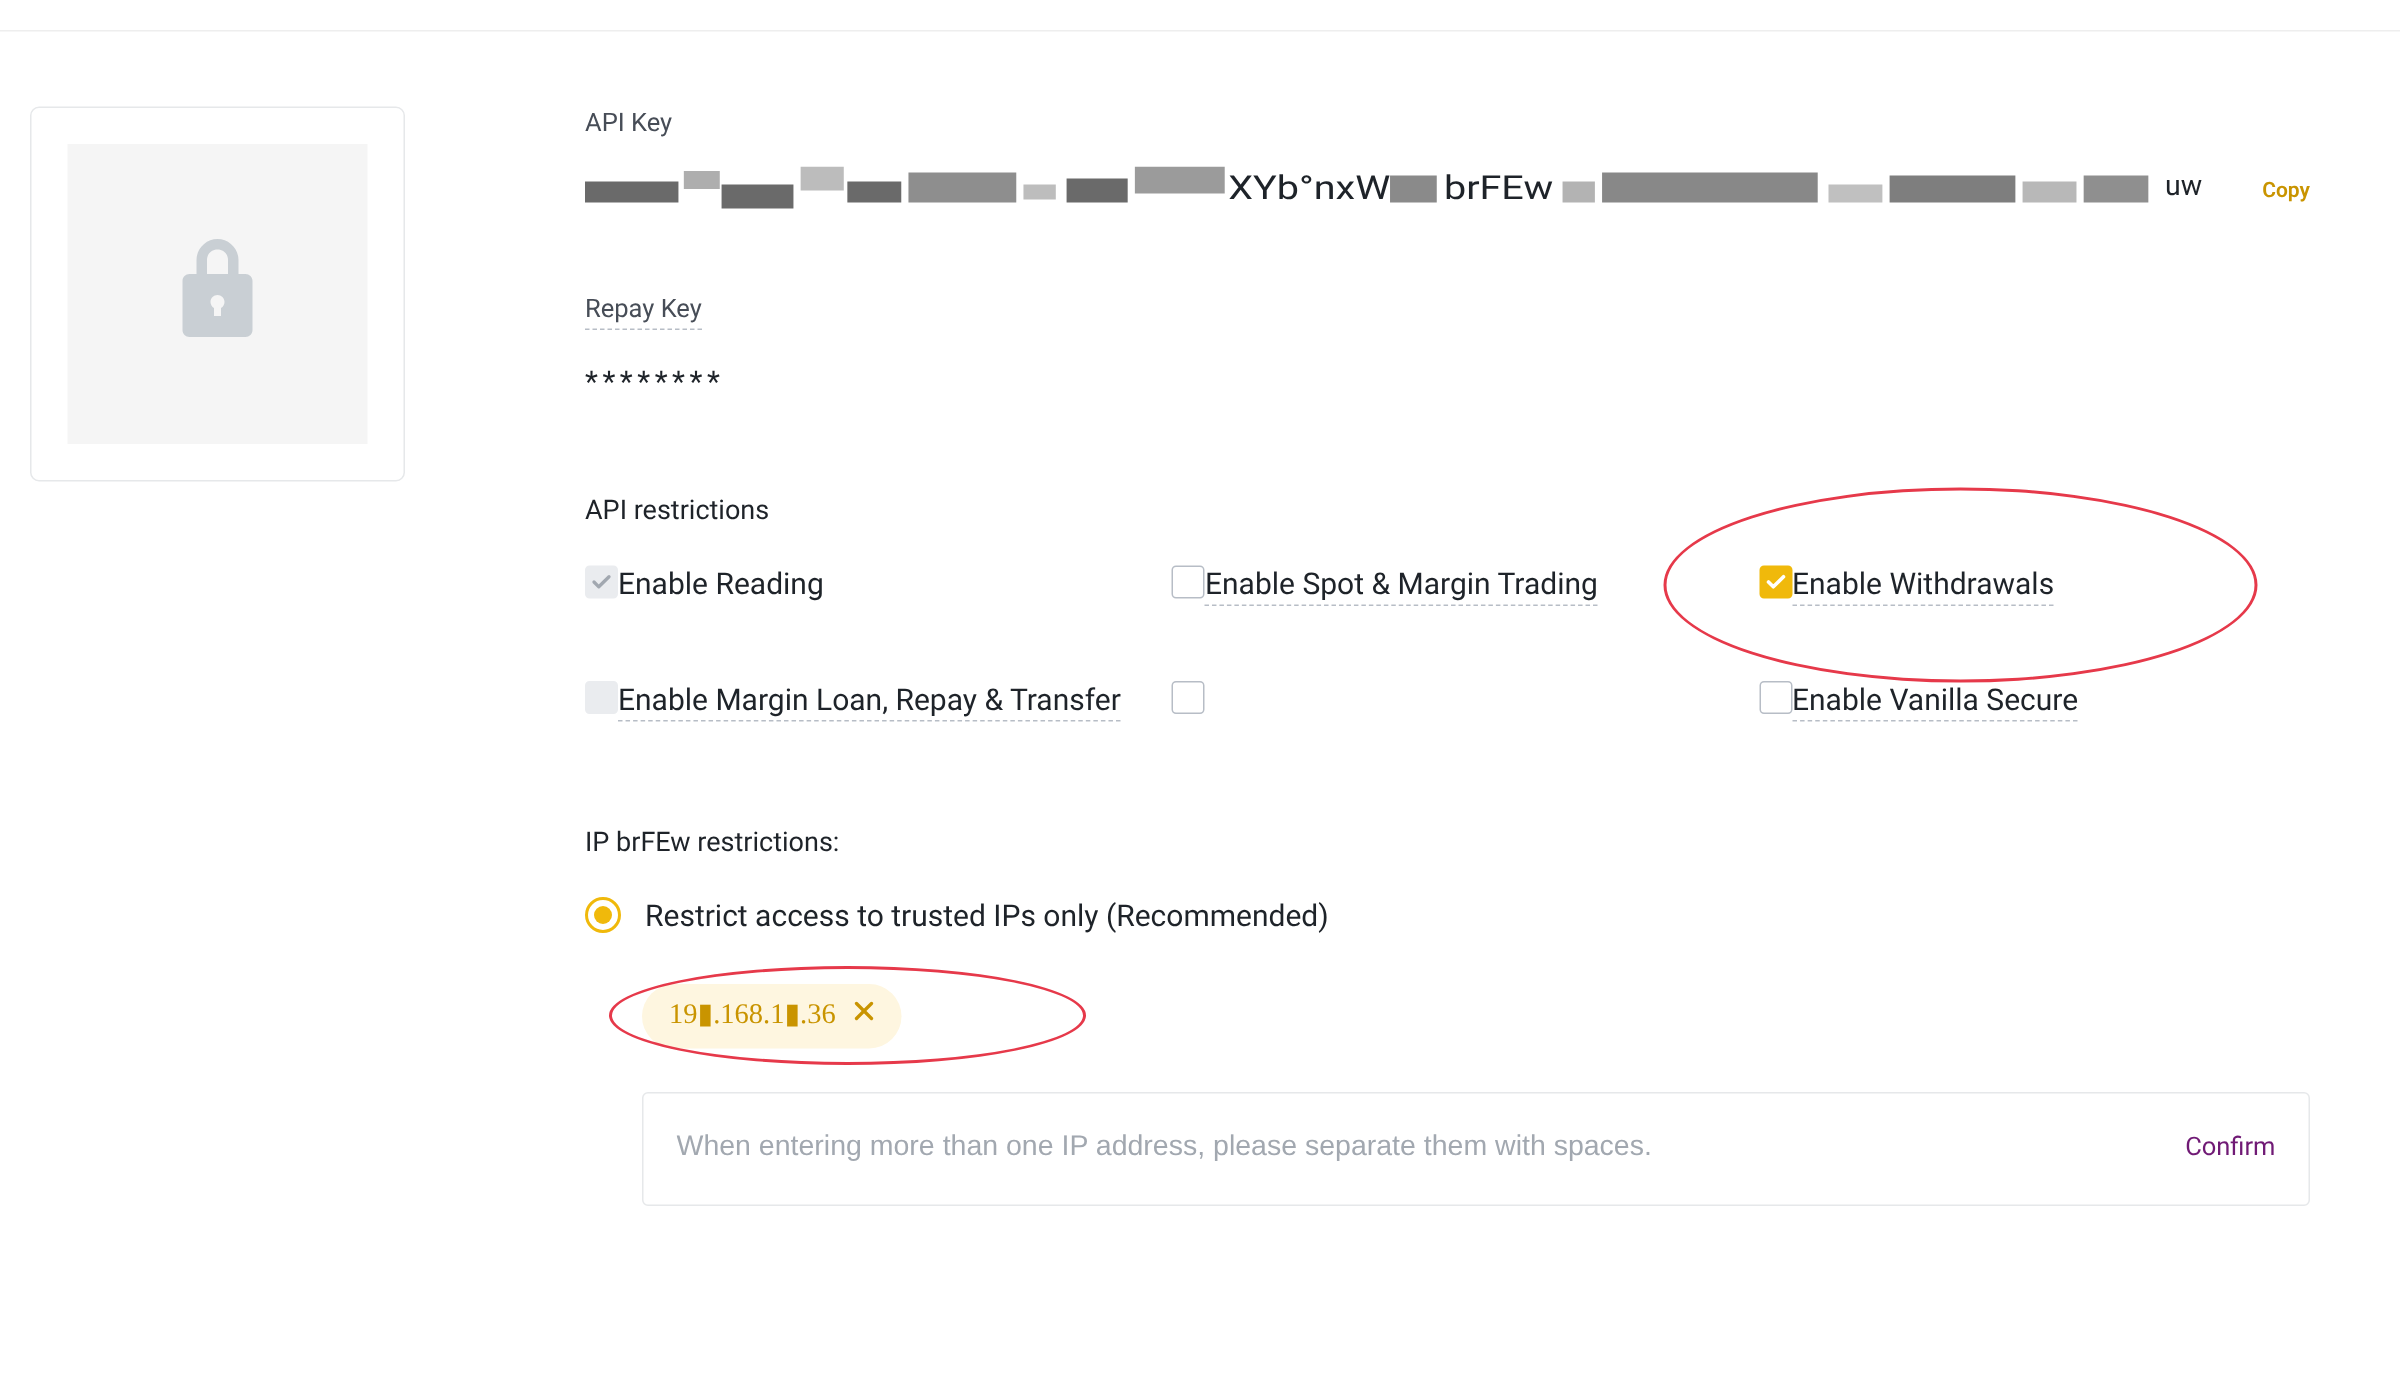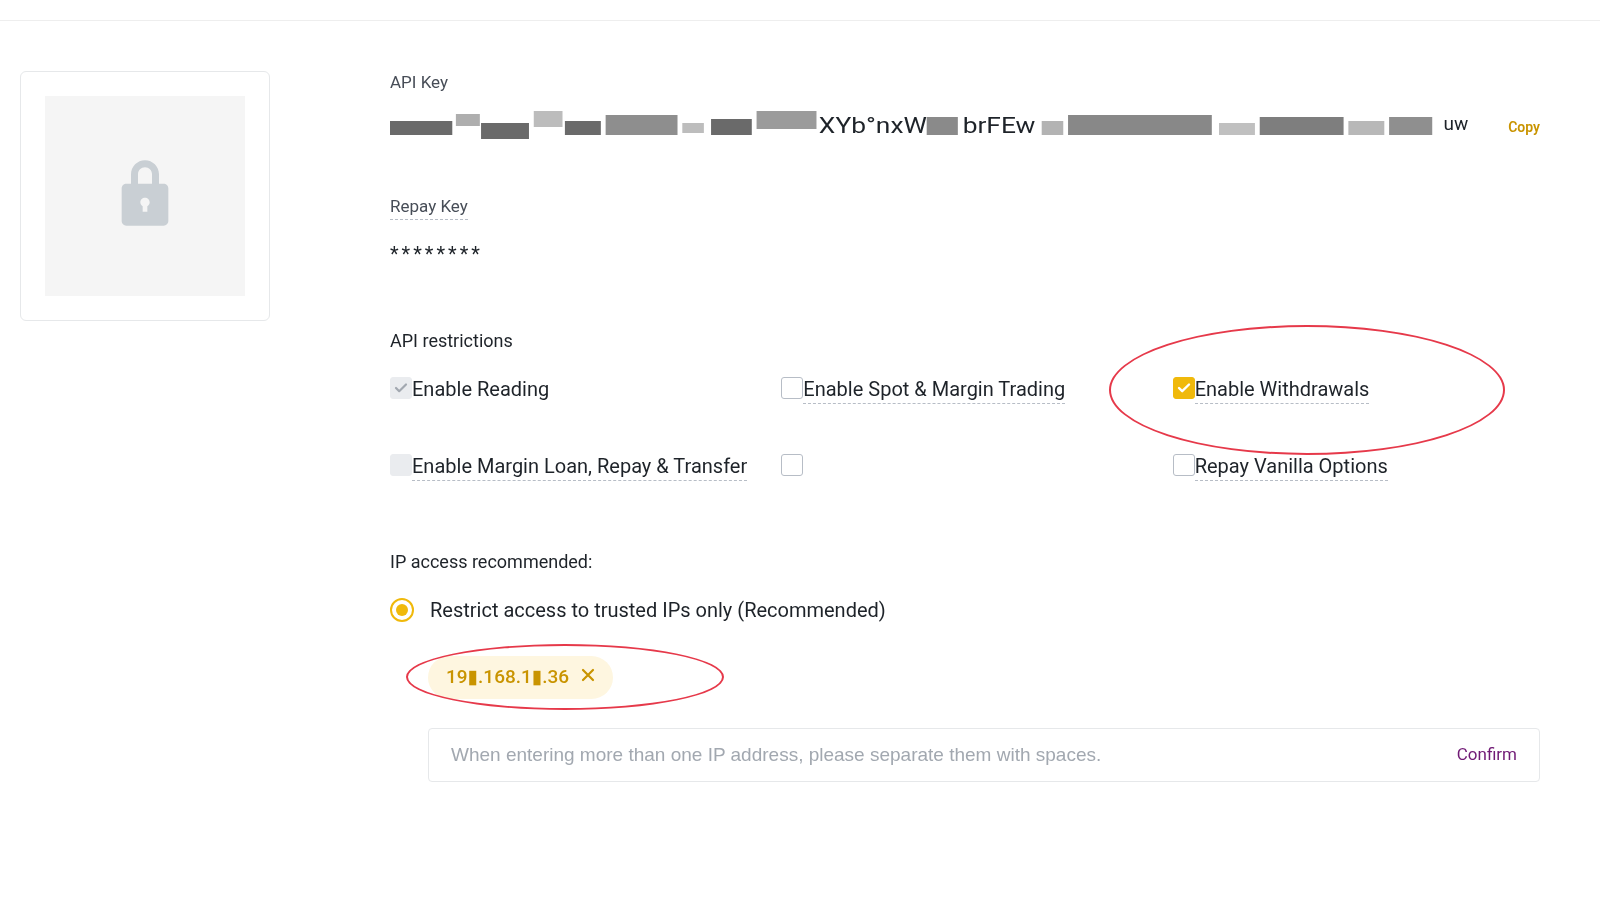--- a/index.html
+++ b/index.html
@@ -186,20 +186,21 @@
     }
     .warning-text {
       color: #e6394a;
       font-size: 19px;
     }
 
     .ip-chip-area {
       margin: 0 0 28px 38px;
       position: relative;
       height: 44px;
+      font-family: Liberation Serif, serif;
     }
     .ip-chip {
       display: inline-flex;
       align-items: center;
       gap: 12px;
       background: #fef6e0;
       border-radius: 22px;
       padding: 8px 18px;
       color: #c99400;
       font-size: 19px;
@@ -207,24 +208,24 @@
       position: relative;
     }
     .ip-chip-x {
       color: #c99400;
       font-size: 16px;
       cursor: pointer;
     }
 
     .ip-input-row {
       display: flex;
-      align-items: center;
+      align-items: flex-start;
       border: 1px solid #e6e8ea;
       border-radius: 4px;
-      padding: 14px 22px;
+      padding: 25px 22px;
       margin-left: 38px;
       gap: 20px;
     }
     .ip-input {
       flex: 1;
       border: none;
       outline: none;
       font-size: 19px;
       color: #1e2329;
       background: transparent;
@@ -340,25 +341,25 @@
           <div class="checkbox disabled-checked" style="background:#eaecef;border-color:#eaecef;"></div>
           <span class="check-text">Enable Margin Loan, Repay &amp; Transfer</span>
         </div>
 
         <div class="checkbox-item">
           <div class="checkbox"></div>
         </div>
 
         <div class="checkbox-item">
           <div class="checkbox"></div>
-          <span class="check-text">Repay Vanilla Options</span>
-        </div>
-      </div>
-
-      <div class="ip-section-label">IP access recommended:</div>
+          <span class="check-text">Enable Vanilla Secure</span>
+        </div>
+      </div>
+
+      <div class="ip-section-label">IP brFEw restrictions:</div>
 
 
       <div class="radio-row">
         <div class="radio selected"></div>
         <span class="radio-label">Restrict access to trusted IPs only (Recommended)</span>
       </div>
 
       <div class="ip-chip-area">
         <div class="highlight-ellipse ellipse-ip"></div>
         <div class="ip-chip">

